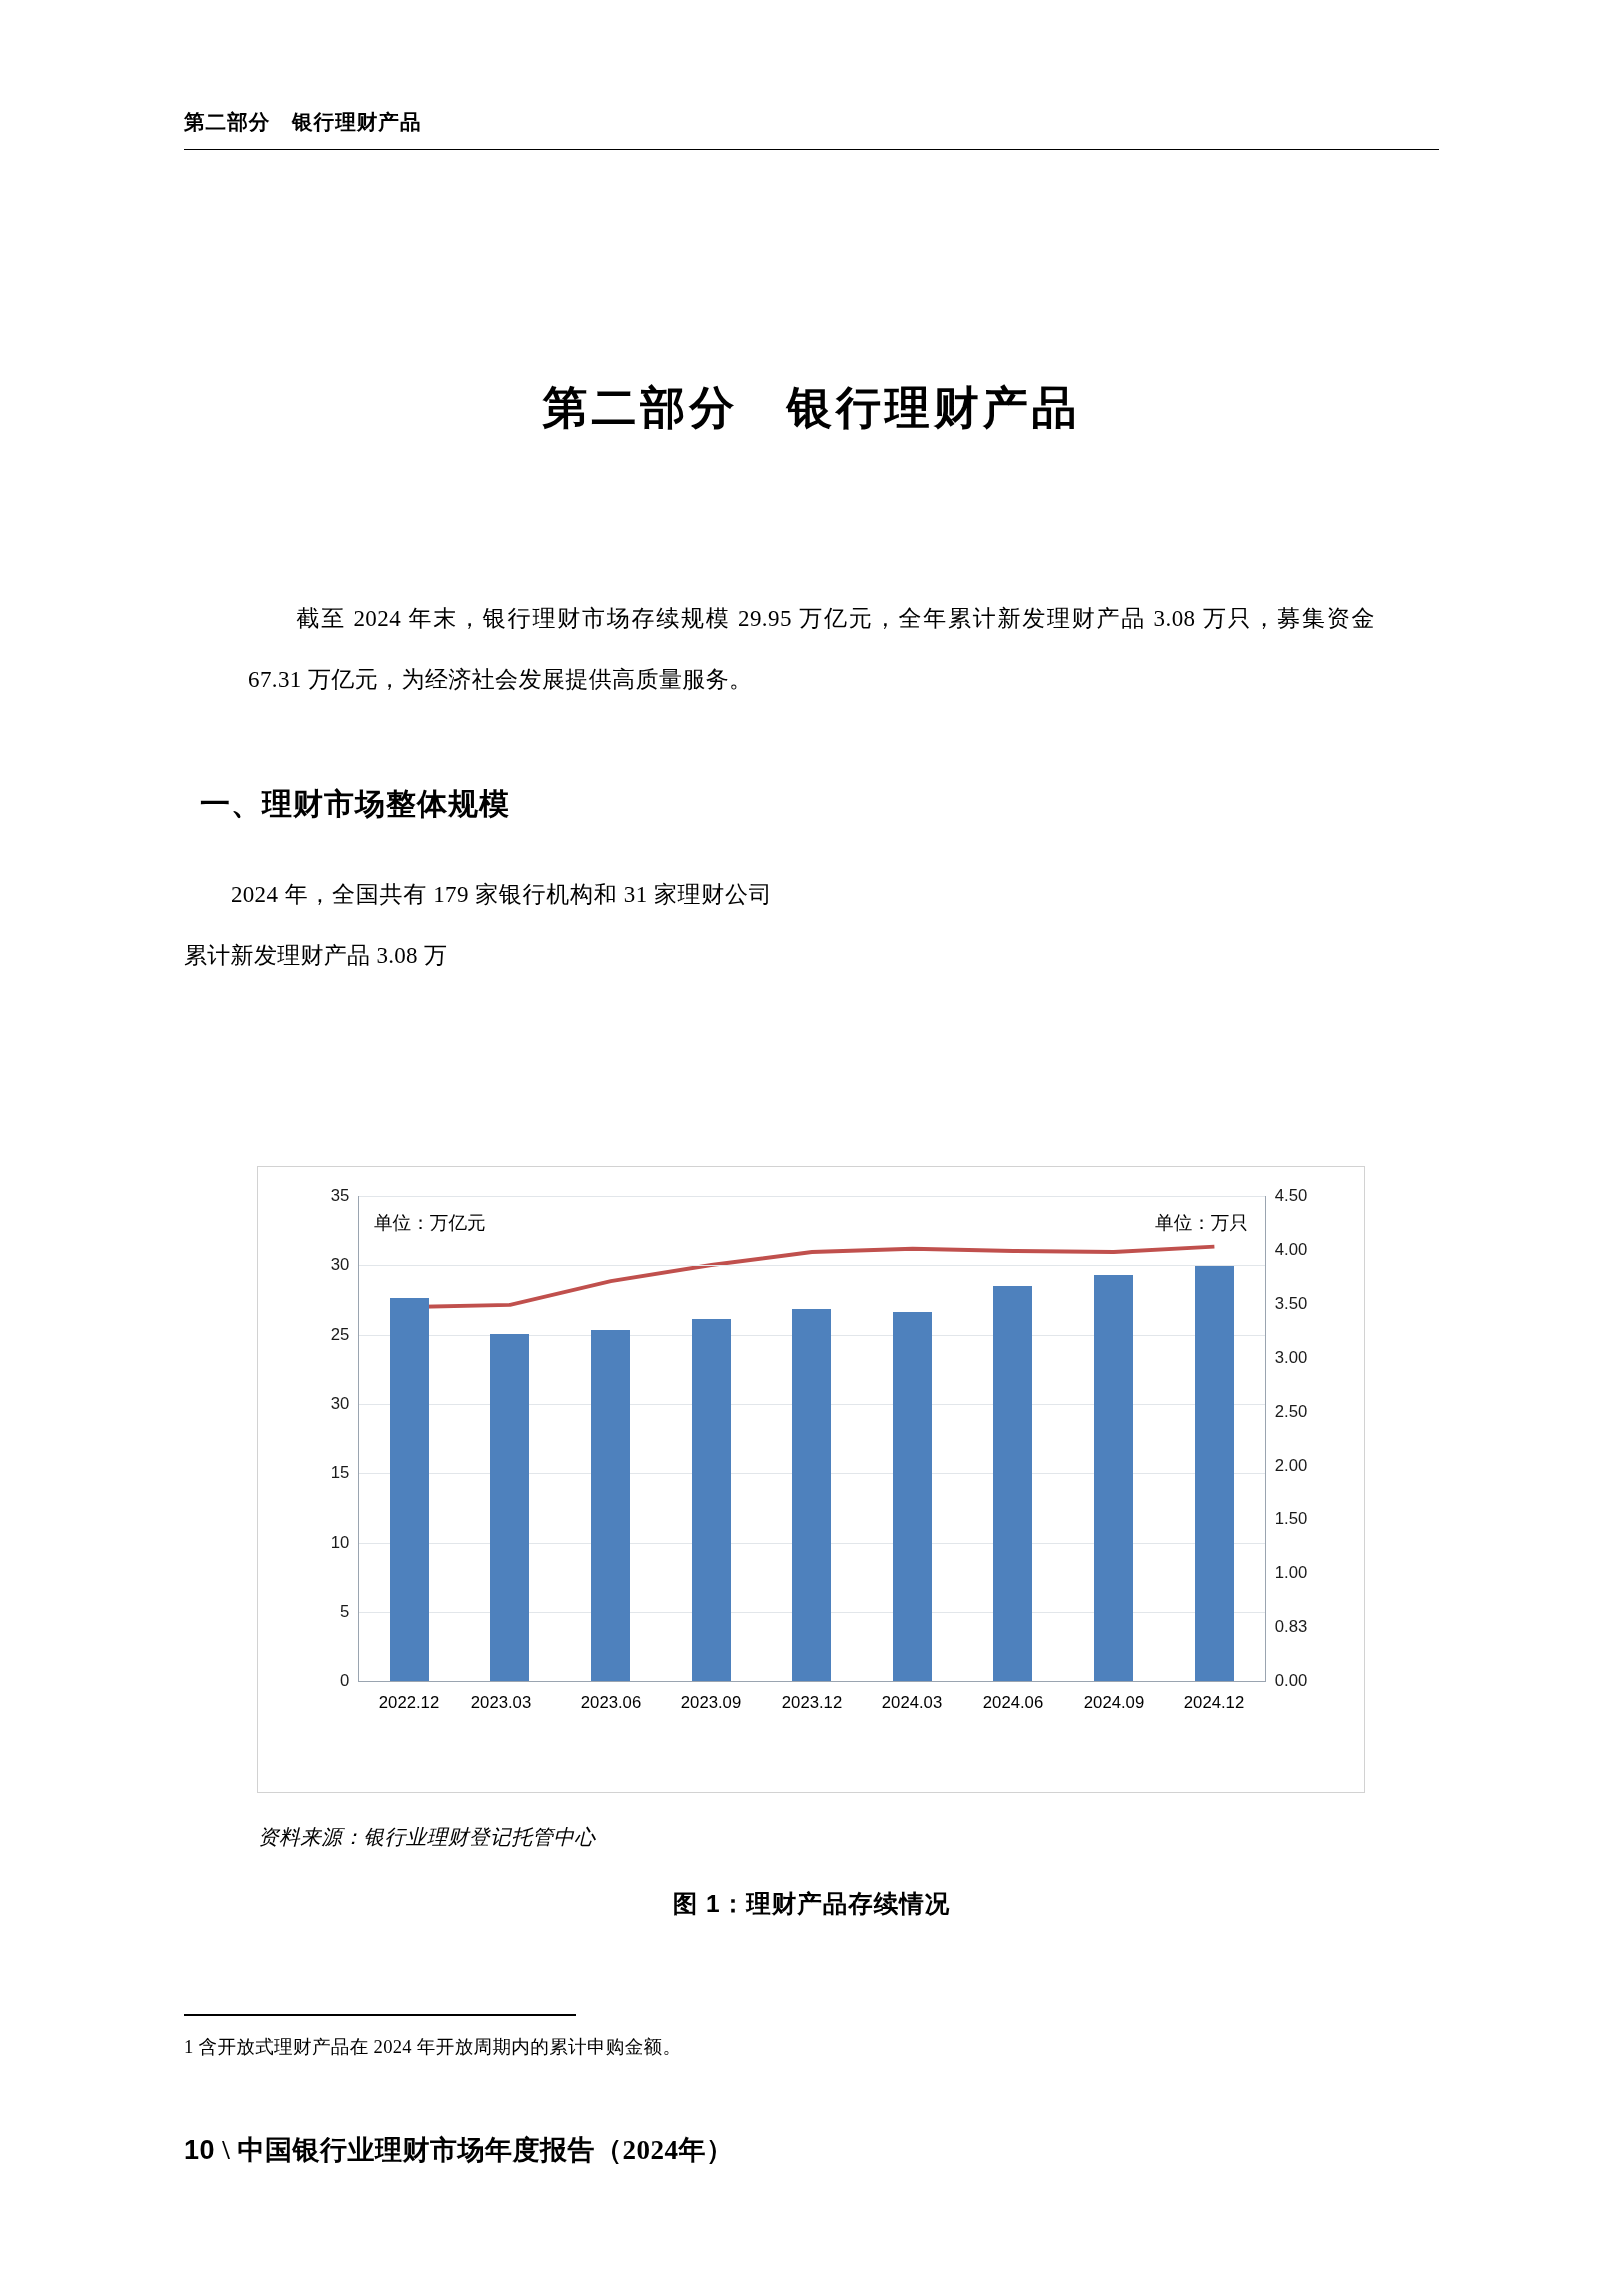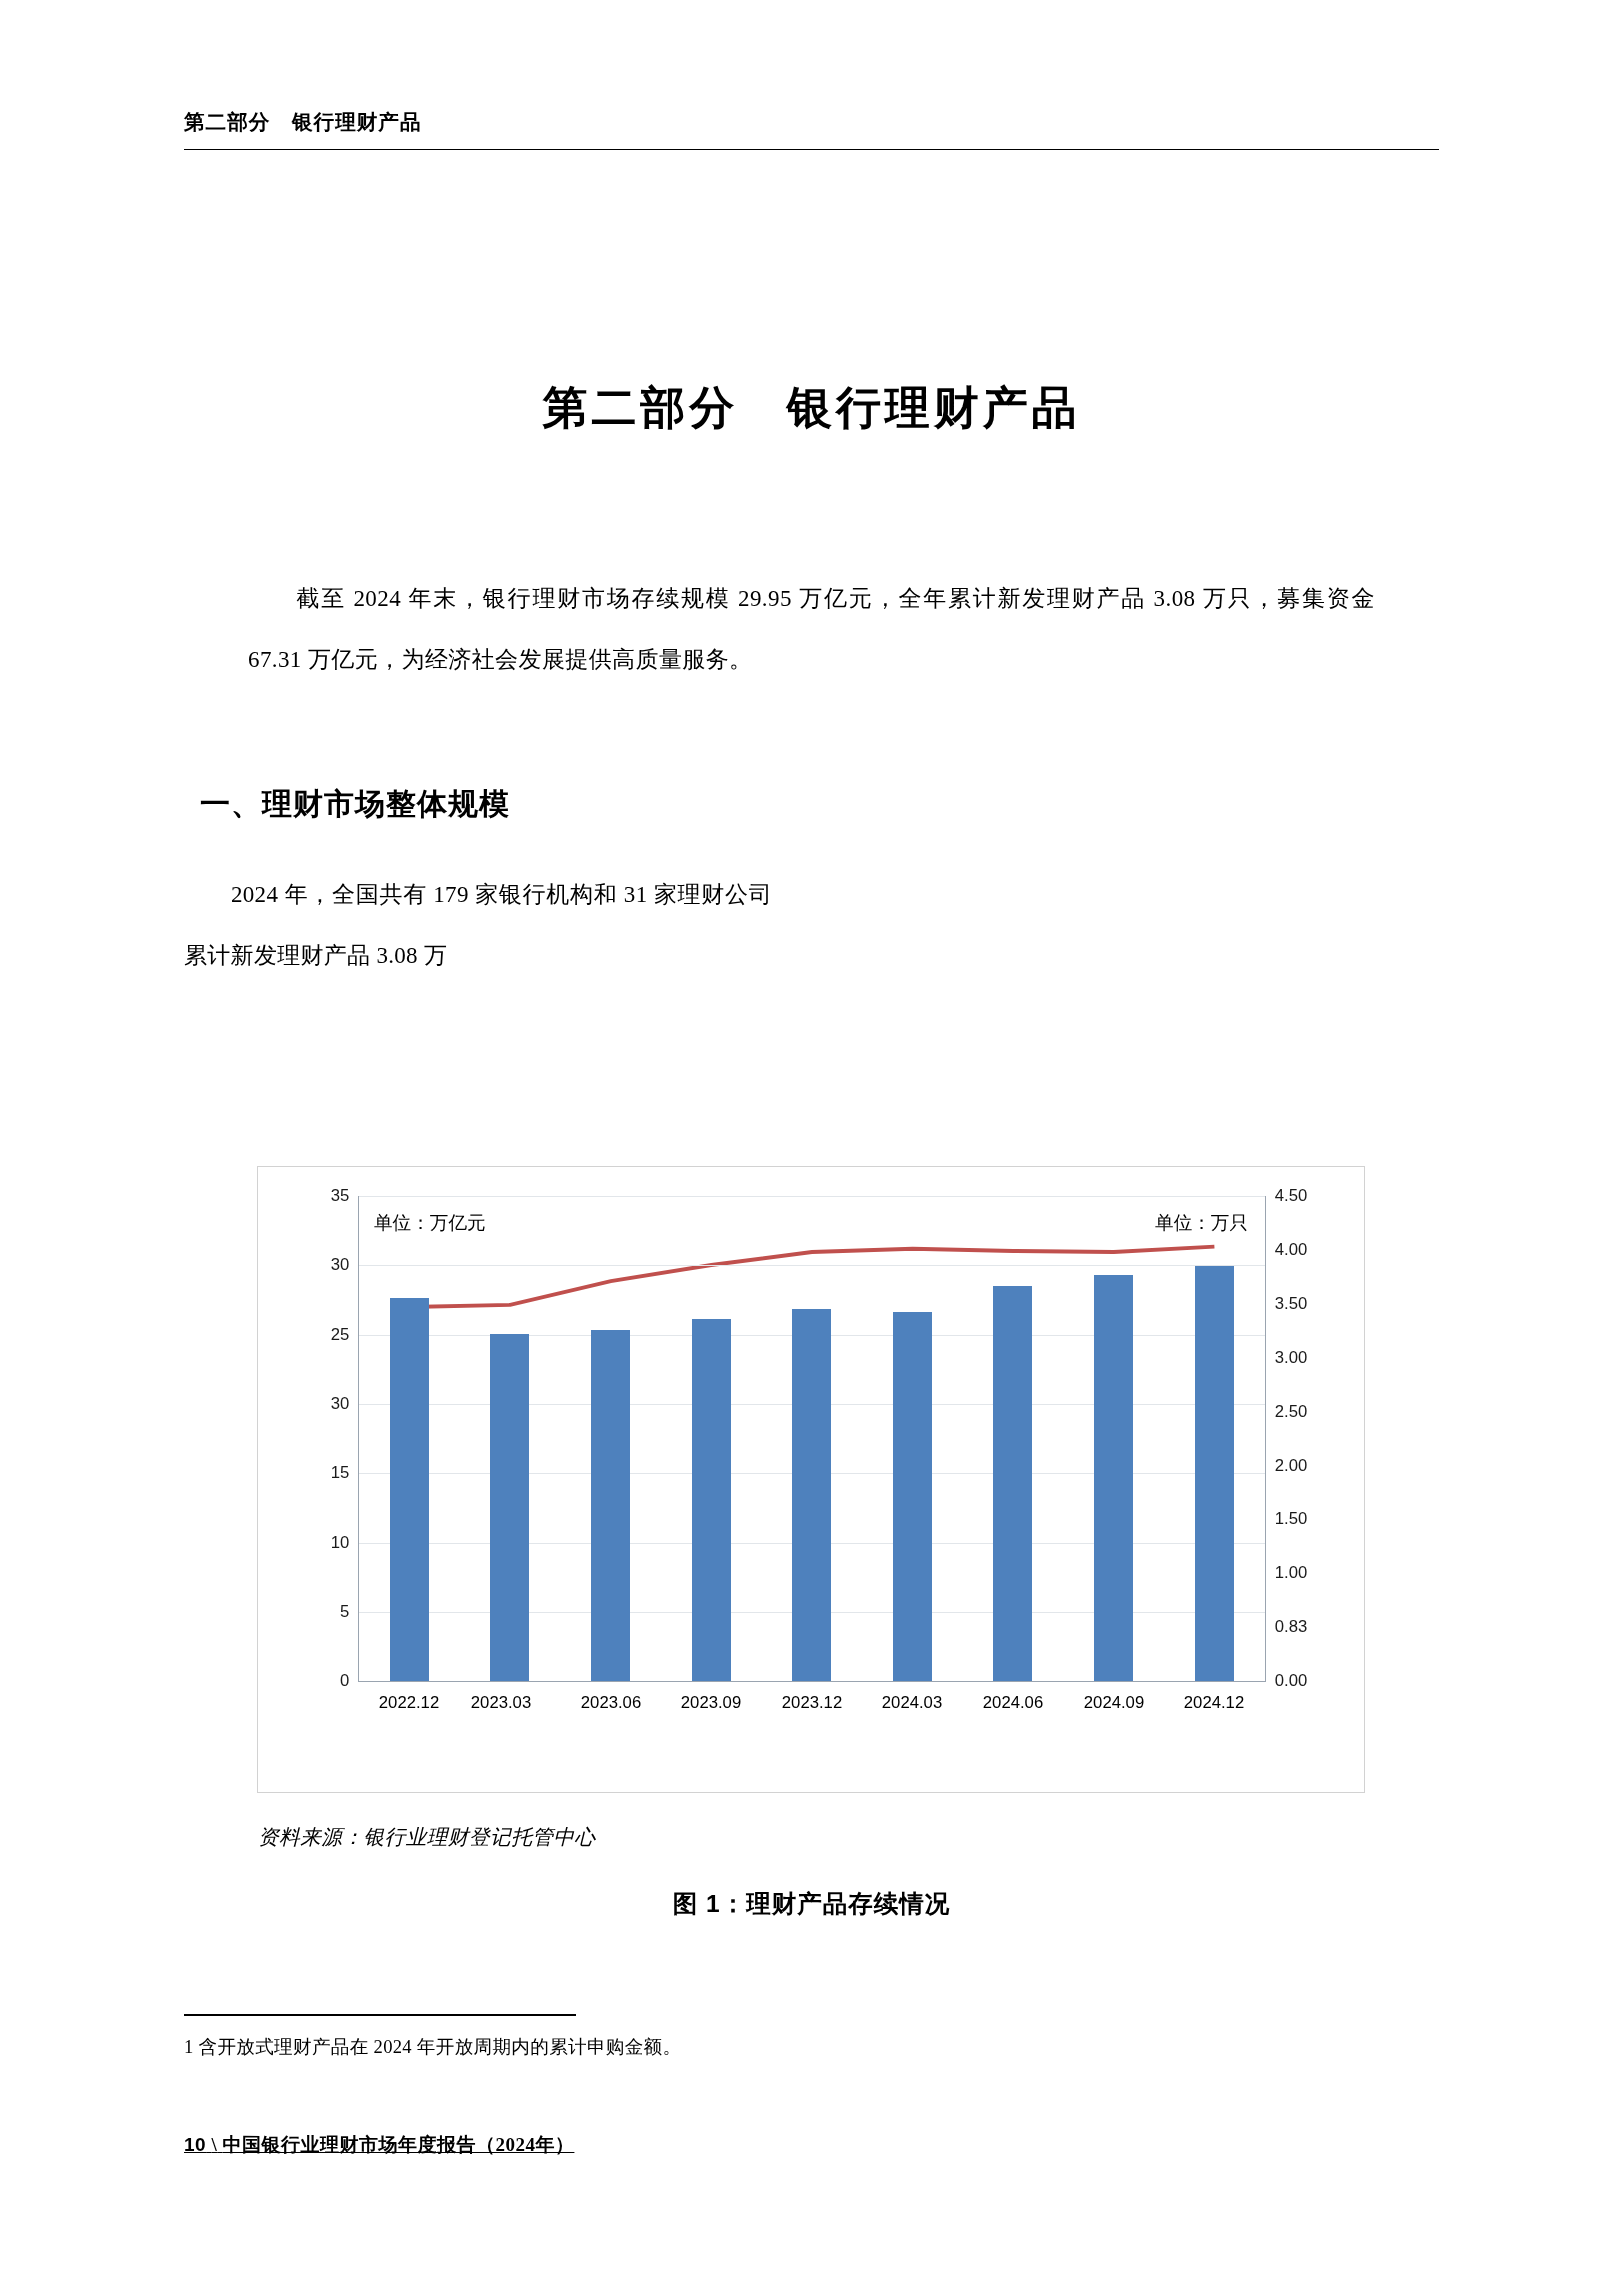--- a/index.html
+++ b/index.html
@@ -36,21 +36,21 @@
     left:184px; top:348px;
     width:1255px;
     text-align:center;
     font-size:45px;
     font-weight:bold;
     letter-spacing:3.9px;
   }
   
   .lead {
     position:absolute;
-    left:248px; top:568px;
+    left:248px; top:588px;
     width:1127px;
     font-size:23px;
     line-height:61px;
     text-align:justify;
     letter-spacing:0.4px;
   }
   .lead .indent { display:inline-block; width:47px; }
   
   .col-left {
     position:absolute;
@@ -174,24 +174,23 @@
     position:absolute;
     left:184px; top:2034px;
     width:1078px;
     font-size:18.6px;
     letter-spacing:0.3px;
   }
   
   .footer {
     position:absolute;
     left:184px; top:2132px;
-    font-size:19px;
+    font-size:27px;
     font-weight:bold;
     letter-spacing:0.5px;
-    text-decoration:underline;
   }
   .footer .pg { font-family:"Liberation Sans", sans-serif; }
 </style>
 </head>
 <body>
 
 <div class="page">
 
   <div class="running-head">第二部分　银行理财产品</div>
   <div class="running-head-rule"></div>

